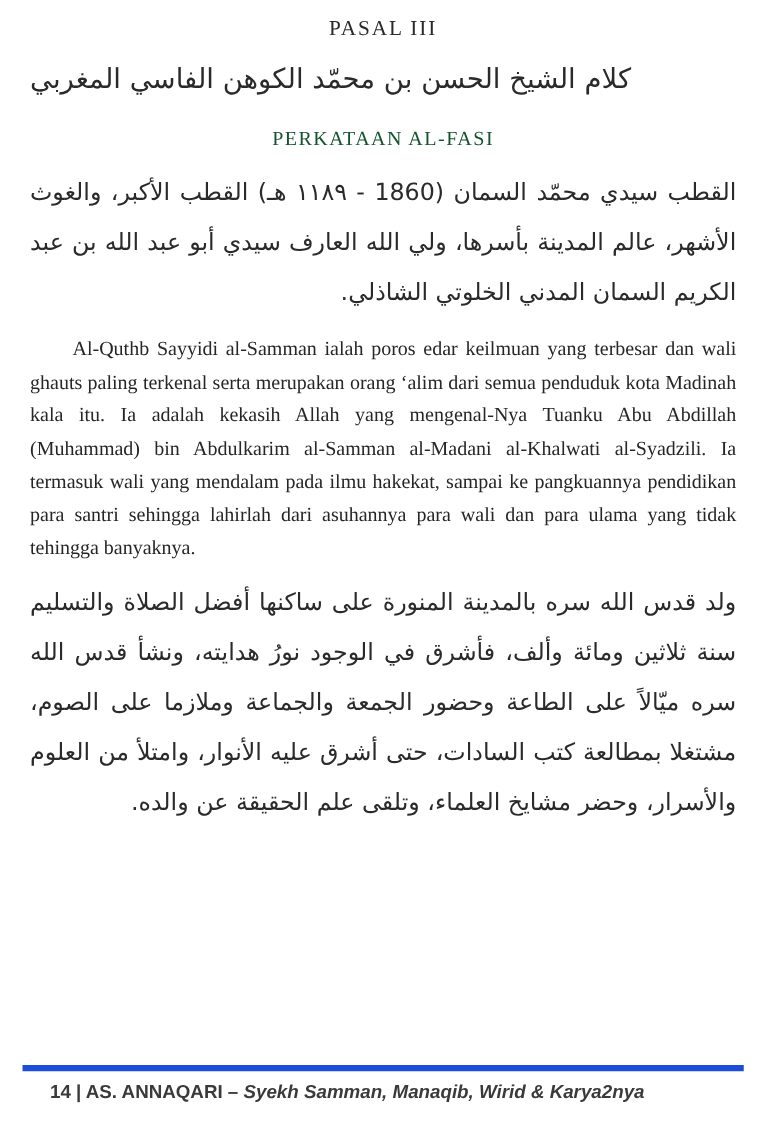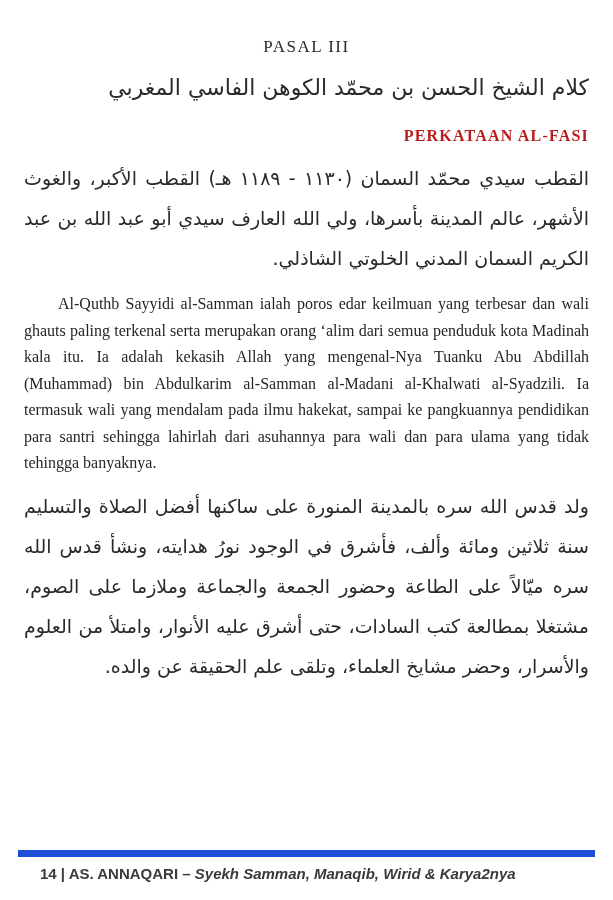--- a/index.html
+++ b/index.html
@@ -7,50 +7,50 @@
     padding: 0;
     background: #ffffff;
   }
   .page {
     position: relative;
     width: 613px;
     height: 900px;
     background: #ffffff;
     color: #232323;
     box-sizing: border-box;
-    padding: 36px 24px 0 24px;
+    padding: 12px 24px 0 24px;
     overflow: hidden;
     font-family: "Liberation Serif", "DejaVu Serif", serif;
   }
   .chapter-title {
     margin: 0;
     text-align: center;
     font-size: 17px;
     font-weight: normal;
     letter-spacing: 1.5px;
     line-height: 22px;
     color: #2a2a2a;
   }
   .arabic-heading {
     margin: 12px 0 0 0;
-    text-align: right;
+    text-align: left;
     direction: rtl;
     font-family: "DejaVu Sans", sans-serif;
     font-size: 22px;
     line-height: 36px;
     color: #2a2a2a;
   }
   .section-subtitle {
     margin: 20px 0 0 0;
-    text-align: right;
+    text-align: center;
     font-size: 16px;
-    font-weight: bold;
+    font-weight: normal;
     letter-spacing: 1.2px;
     line-height: 20px;
-    color: #b91c1c;
+    color: #14532d;
   }
   p.body {
     margin: 13px 0 0 0;
     font-size: 16px;
     line-height: 26.5px;
     text-align: justify;
     color: #262626;
   }
   p.body.indent {
     text-indent: 34px;
@@ -64,21 +64,21 @@
     font-size: 19px;
     line-height: 40px;
     color: #2a2a2a;
   }
   p.arabic.first { margin-top: 12px; }
   .footer {
     position: absolute;
     left: 18px;
     right: 18px;
     bottom: 12px;
-    border-top: 7px solid #1d4ed8;
+    border-top: 5px solid #1d4ed8;
     padding: 8px 0 6px 22px;
     font-family: "Liberation Sans", "DejaVu Sans", sans-serif;
     font-size: 15px;
     font-weight: 600;
     color: #3a3a3a;
     white-space: nowrap;
   }
   .footer-left { white-space: pre; }
   .footer-title { font-style: italic; }
 </style>
@@ -87,21 +87,21 @@
 
 <div class="page">
 
   <h1 class="chapter-title">PASAL III</h1>
 
   <div class="arabic-heading" dir="rtl">كلام الشيخ الحسن بن محمّد الكوهن الفاسي المغربي</div>
 
   <h2 class="section-subtitle">PERKATAAN AL-FASI</h2>
 
 
-  <p class="arabic first" dir="rtl">القطب سيدي محمّد السمان (١١٣٠ - ١١٨٩ هـ) القطب الأكبر، والغوث الأشهر، عالم المدينة بأسرها، ولي الله العارف سيدي أبو عبد الله بن عبد الكريم السمان المدني الخلوتي الشاذلي.</p>
+  <p class="arabic first" dir="rtl">القطب سيدي محمّد السمان (1860 - ١١٨٩ هـ) القطب الأكبر، والغوث الأشهر، عالم المدينة بأسرها، ولي الله العارف سيدي أبو عبد الله بن عبد الكريم السمان المدني الخلوتي الشاذلي.</p>
 
 
   <p class="body indent">Al-Quthb Sayyidi al-Samman ialah poros edar keilmuan yang terbesar dan wali ghauts paling terkenal serta merupakan orang ‘alim dari semua penduduk kota Madinah kala itu. Ia adalah kekasih Allah yang mengenal-Nya Tuanku Abu Abdillah (Muhammad) bin Abdulkarim al-Samman al-Madani al-Khalwati al-Syadzili. Ia termasuk wali yang mendalam pada ilmu hakekat, sampai ke pangkuannya pendidikan para santri sehingga lahirlah dari asuhannya para wali dan para ulama yang tidak tehingga banyaknya.</p>
 
   <p class="arabic" dir="rtl">ولد قدس الله سره بالمدينة المنورة على ساكنها أفضل الصلاة والتسليم سنة ثلاثين ومائة وألف، فأشرق في الوجود نورُ هدايته، ونشأ قدس الله سره ميّالاً على الطاعة وحضور الجمعة والجماعة وملازما على الصوم، مشتغلا بمطالعة كتب السادات، حتى أشرق عليه الأنوار، وامتلأ من العلوم والأسرار، وحضر مشايخ العلماء، وتلقى علم الحقيقة عن والده.</p>
 
   <div class="footer">
     <span class="footer-left">14 | AS. ANNAQARI – </span><span class="footer-title">Syekh Samman, Manaqib, Wirid &amp; Karya2nya</span>
   </div>
 

